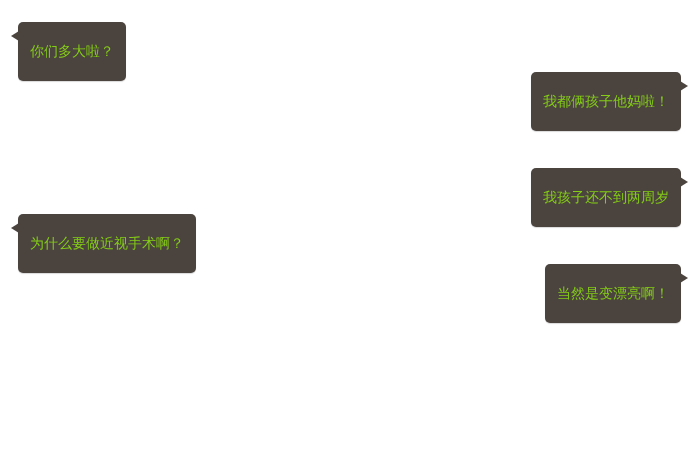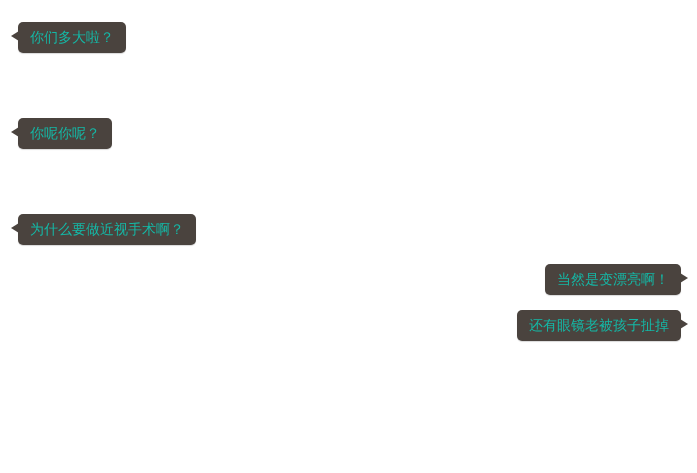--- a/index.html
+++ b/index.html
@@ -12,24 +12,24 @@
     position: relative;
     width: 697px;
     height: 473px;
     background: #ffffff;
     overflow: hidden;
   }
   .msg {
     position: absolute;
     max-width: 480px;
     background: #4a433e;
-    color: #14b8a6;
+    color: #84cc16;
     font-size: 14px;
     line-height: 17px;
-    padding: 7px 12px;
+    padding: 21px 12px;
     border-radius: 5px;
     white-space: nowrap;
     box-shadow: 0 1px 1px rgba(0,0,0,0.15);
   }
   .msg.left  { left: 18px; }
   .msg.right { right: 16px; }
   
   .msg.left::before {
     content: "";
     position: absolute;
@@ -63,33 +63,33 @@
 </style>
 </head>
 <body>
 
 <div class="chat-canvas">
 
   <div class="msg left m1">
     <span>你们多大啦？</span>
   </div>
 
-
-  <div class="msg left m3">
-    <span>你呢你呢？</span>
+  <div class="msg right m2">
+    <span>我都俩孩子他妈啦！</span>
   </div>
 
+
+  <div class="msg right m4">
+    <span>我孩子还不到两周岁</span>
+  </div>
 
   <div class="msg left m5">
     <span>为什么要做近视手术啊？</span>
   </div>
 
   <div class="msg right m6">
     <span>当然是变漂亮啊！</span>
   </div>
 
-  <div class="msg right m7">
-    <span>还有眼镜老被孩子扯掉</span>
-  </div>
 
 
 
 </div>
 
 </body></html>

